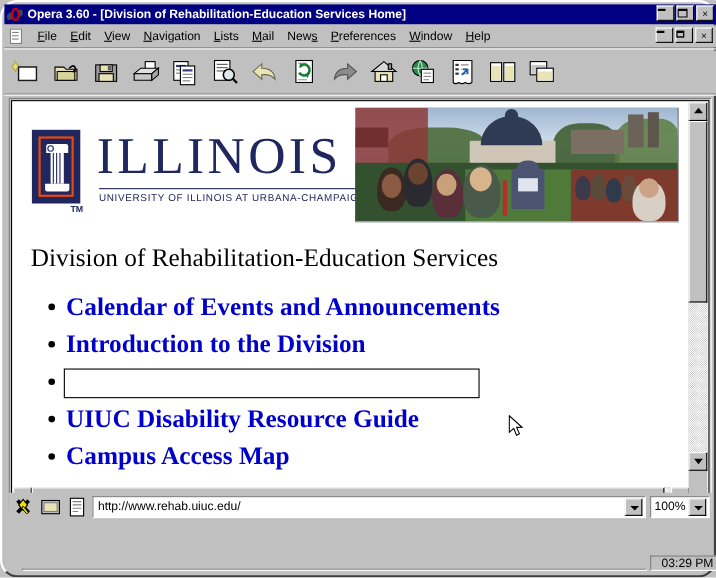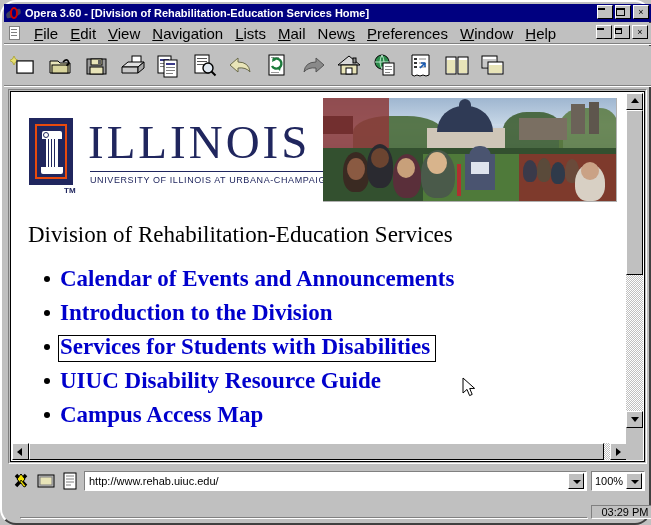--- a/index.html
+++ b/index.html
@@ -46,21 +46,21 @@
   .gl-x{position:absolute;left:0;right:0;top:1px;text-align:center;font-size:10px;line-height:11px;color:#000;font-family:"Liberation Sans",sans-serif;}
 
   
   .menubar{
     position:absolute;left:2px;top:21px;width:647px;height:20px;
     background:#c0c0c0;display:flex;align-items:center;
   }
   .menu-doc-icon{width:13px;height:15px;margin-left:5px;margin-right:6px;position:relative;flex:0 0 auto;}
   .menu-doc-icon .pg{position:absolute;left:0;top:0;width:11px;height:14px;background:#fff;border:1px solid #808080;box-sizing:border-box;}
   .menu-doc-icon .ln{position:absolute;left:2px;width:6px;height:1px;background:#808080;}
-  .menuitem{padding:1px 6px;font-size:15px;color:#000;white-space:nowrap;cursor:default;}
+  .menuitem{padding:1px 6px;font-size:11px;color:#000;white-space:nowrap;cursor:default;}
   .menuitem u{text-decoration:underline;}
   .mdi-btns{position:absolute;right:3px;top:2px;display:flex;gap:2px;}
 
   .menu-sep{position:absolute;left:2px;top:41px;width:647px;height:2px;
      border-top:1px solid #808080;border-bottom:1px solid #ffffff;box-sizing:border-box;}
 
   
   .toolbar{
     position:absolute;left:2px;top:44px;width:647px;height:40px;background:#c0c0c0;
     display:flex;align-items:center;
@@ -155,21 +155,21 @@
     border-top:1px solid #ffffff;border-left:1px solid #ffffff;
     border-right:1px solid #000000;border-bottom:1px solid #000000;
     box-sizing:border-box;cursor:default;}
   .arrow{width:0;height:0;position:absolute;}
   .arr-up{border-left:4px solid transparent;border-right:4px solid transparent;border-bottom:5px solid #000;left:4px;top:4px;}
   .arr-dn{border-left:4px solid transparent;border-right:4px solid transparent;border-top:5px solid #000;left:4px;top:5px;}
   .arr-lt{border-top:4px solid transparent;border-bottom:4px solid transparent;border-right:5px solid #000;left:4px;top:4px;}
   .arr-rt{border-top:4px solid transparent;border-bottom:4px solid transparent;border-left:5px solid #000;left:5px;top:4px;}
 
   
-  .addrbar{position:absolute;left:6px;top:466px;width:639px;height:26px;background:#c0c0c0;
+  .addrbar{position:absolute;left:6px;top:446px;width:639px;height:26px;background:#c0c0c0;
      display:flex;align-items:center;}
   .addr-ico{width:20px;height:20px;position:relative;margin-left:4px;flex:0 0 auto;cursor:default;}
   .urlfield{position:relative;height:20px;background:#ffffff;margin-left:4px;
      border-top:1px solid #808080;border-left:1px solid #808080;
      border-right:1px solid #ffffff;border-bottom:1px solid #ffffff;
      box-sizing:border-box;display:flex;align-items:center;flex:1 1 auto;}
   .urlfield .txt{font-family:"Liberation Sans",sans-serif;font-size:11px;color:#000;padding-left:4px;white-space:nowrap;}
   .combo-btn{width:16px;height:16px;background:#c0c0c0;position:absolute;right:2px;top:1px;
     border-top:1px solid #ffffff;border-left:1px solid #ffffff;
     border-right:1px solid #000000;border-bottom:1px solid #000000;box-sizing:border-box;cursor:default;}
@@ -465,21 +465,20 @@
             <span class="bullet"></span>
             <a href="#">Calendar of Events and Announcements</a>
           </li>
           <li>
             <span class="bullet"></span>
             <a href="#">Introduction to the Division</a>
           </li>
           <li class="focused">
             <span class="bullet"></span>
             <span class="focusbox" style="width: 378.141px;"></span>
-            <a href="#">Services for Students with Disabilities</a>
           </li>
           <li>
             <span class="bullet"></span>
             <a href="#">UIUC Disability Resource Guide</a>
           </li>
           <li>
             <span class="bullet"></span>
             <a href="#">Campus Access Map</a>
           </li>
         </ul>

